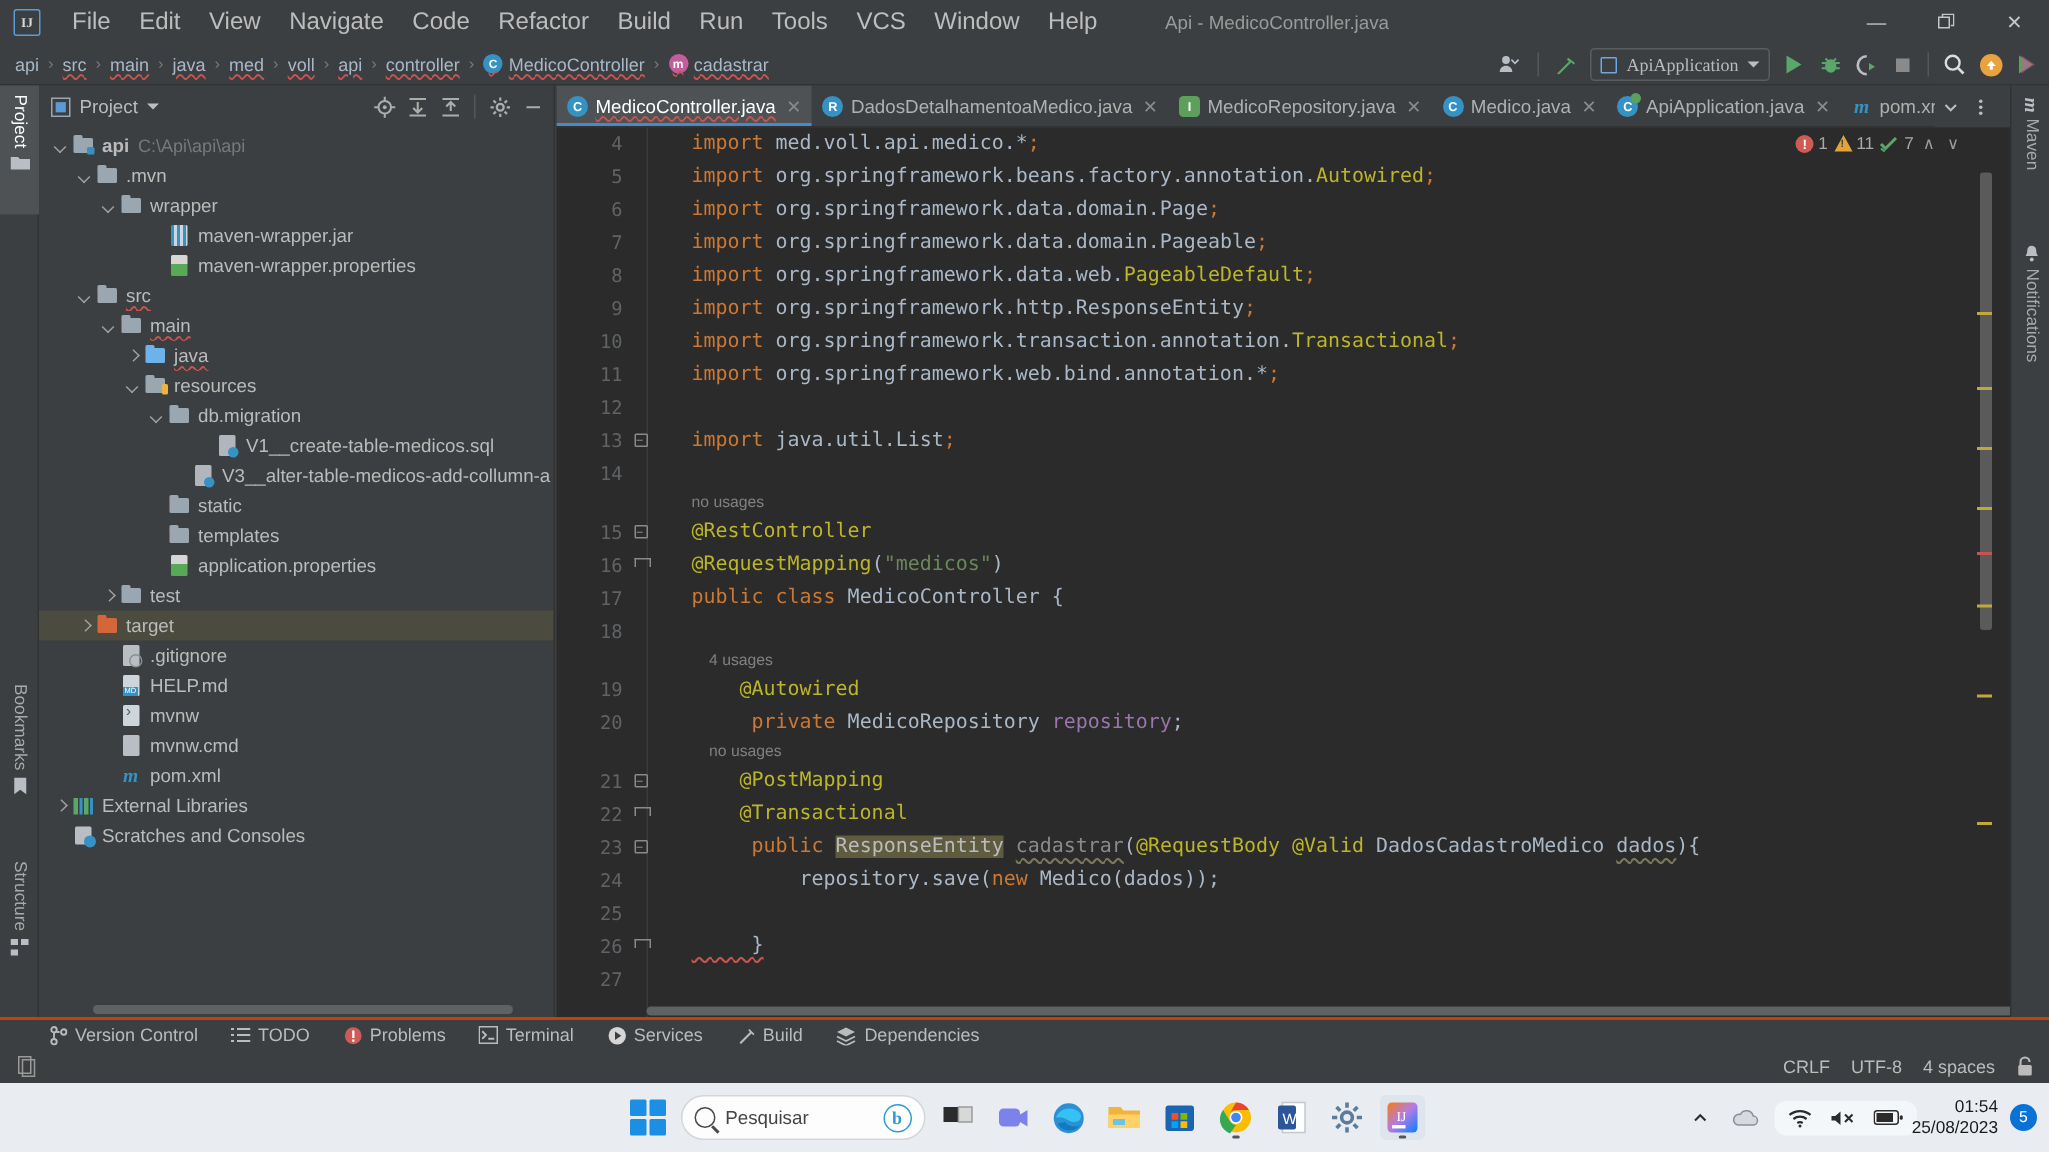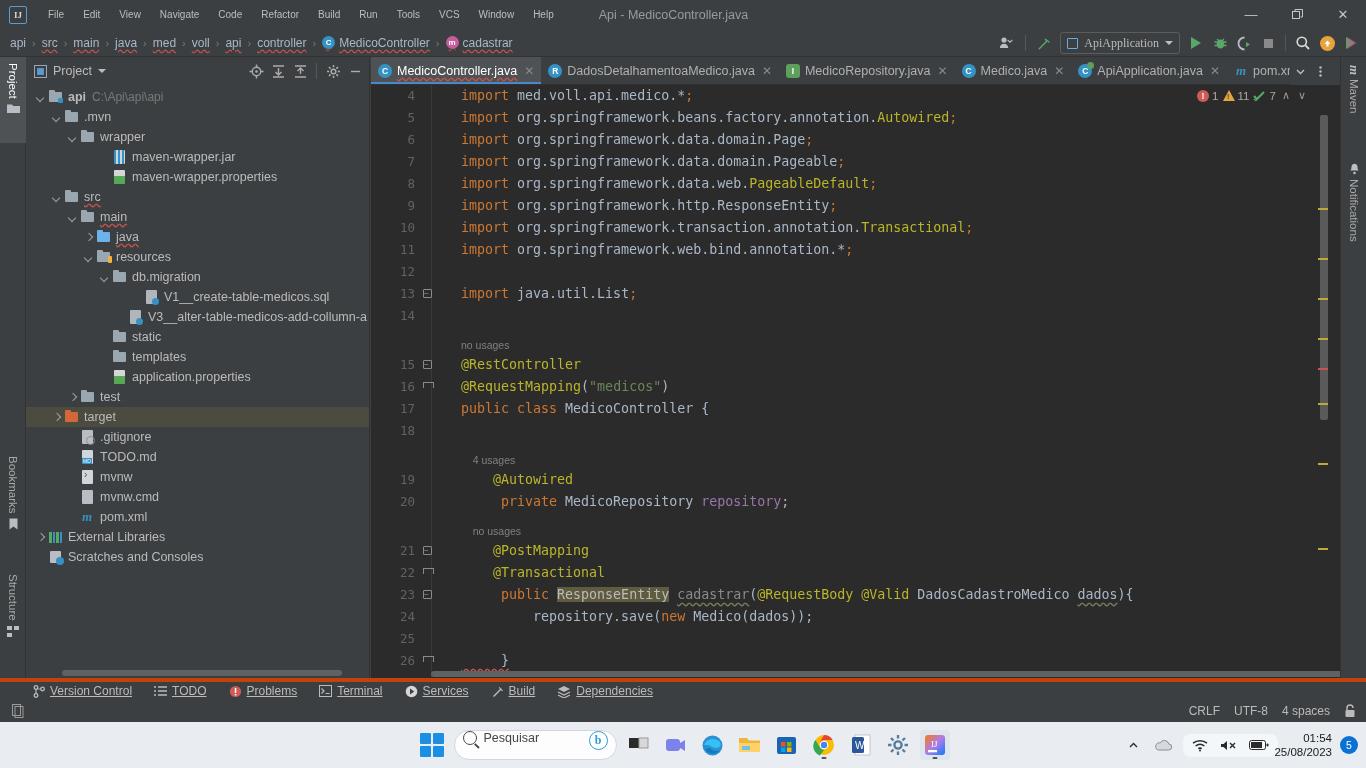--- a/index.html
+++ b/index.html
@@ -18,21 +18,21 @@
   }
   .ij-logo {
     width:18px; height:18px; margin-left:9px; margin-right:12px;
     border:1.5px solid #5b9bd5; border-radius:2px;
     display:flex; align-items:center; justify-content:center;
     font-size:9px; font-weight:bold; color:#d6d6d6;
     font-family:"Liberation Serif", serif;
   }
   .menu { display:flex; align-items:center; gap:1px; }
   .menu-item {
-    padding:4px 9px; color:#bdbdbd; font-size:10px; cursor:default;
+    padding:4px 9px; color:#bdbdbd; font-size:16px; cursor:default;
   }
   .win-title {
     margin-left:36px; color:#9a9a9a; font-size:12.5px;
   }
   .win-ctrls {
     position:absolute; right:0; top:0; height:29px; display:flex;
   }
   .win-btn {
     width:46px; height:29px; display:flex; align-items:center; justify-content:center;
     color:#c5c5c5; font-size:13px;
@@ -248,21 +248,20 @@
     content:""; position:absolute; left:0; top:0; width:9px;height:5px;
     border-left:1px solid #8a8a8a; border-top:1px solid #8a8a8a; border-right:1px solid #8a8a8a;
   }
   .gutter-line {
     position:absolute; left:60px; top:85px; width:1px; height:593px; background:#3a3a3a;
   }
   .hint {
     position:relative; height:17px; line-height:17px; padding-left:90px;
     color:#808080; font-size:10.5px; font-family:"Liberation Sans",sans-serif;
     white-space:pre;
-    margin-top:10px;
   }
   
   .kw   { color:#cc7832; }
   .str  { color:#6a8759; }
   .anno { color:#bbb529; }
   .cls2 { color:#a9b7c6; }
   .fld  { color:#9876aa; }
   .ident{ color:#a9b7c6; }
   .stat { color:#8a8a8a; }
   .hl-sel { background:#5f5b3f; }
@@ -281,21 +280,21 @@
   .mark.e { background:#c75450; }
   .thumb {
     position:absolute; right:0; top:30px; width:8px; height:305px;
     background:#5a5a5a; border-radius:2px;
   }
 
   
   .bottombar {
     position:absolute; top:678px; left:0; width:1366px; height:22px;
     background:#3c3f41; display:flex; align-items:center;
-    border-top:4px solid #c2410c; padding-left:30px; gap:16px;text-decoration:underline;
+    border-top:2px solid #c2410c; padding-left:30px; gap:16px;
   }
   .bt {
     display:flex; align-items:center; gap:5px; color:#bbbbbb; font-size:12px;
     padding:1px 3px; border-radius:3px;
   }
 
   
   .statusbar {
     position:absolute; top:700px; left:0; width:1366px; height:22px;
     background:#3c3f41; display:flex; align-items:center;
@@ -311,21 +310,21 @@
     position:absolute; top:722px; left:0; width:1366px; height:46px;
     background:#e9edf2; display:flex; align-items:center; justify-content:center;
   }
   .tb-center { display:flex; align-items:center; gap:7px; }
   .start {
     width:24px;height:24px; display:grid; grid-template-columns:1fr 1fr; grid-gap:2px;
   }
   .start i { display:block; background:#1a8fe3; border-radius:1px; }
   .search-pill {
     width:163px; height:30px; background:#fdfdfd; border:1px solid #d3d7dc;
-    border-radius:16px; display:flex; align-items:flex-start; padding:0 8px; gap:7px;
+    border-radius:16px; display:flex; align-items:center; padding:0 8px; gap:7px;
   }
   .search-pill .mag {
     width:14px;height:14px; border:1.7px solid #4a4a4a; border-radius:50%; position:relative; flex:none;
   }
   .search-pill .mag::after {
     content:""; position:absolute; right:-4px; bottom:-3px; width:6px;height:1.7px;
     background:#4a4a4a; transform:rotate(45deg);
   }
   .search-pill .txt { color:#444; font-size:12.5px; flex:1; }
   .bing {
@@ -717,21 +716,21 @@
           <span class="nicon">
             <span class="fileic git"></span>
           </span>
           <span>.gitignore</span>
         </div>
         <div class="row" style="padding-left: 40px;">
           <span class="arrow"></span>
           <span class="nicon">
             <span class="fileic md"></span>
           </span>
-          <span>TODO.md</span>
+          <span>HELP.md</span>
         </div>
         <div class="row" style="padding-left: 40px;">
           <span class="arrow"></span>
           <span class="nicon">
             <span class="fileic bat"></span>
           </span>
           <span>mvnw</span>
         </div>
         <div class="row" style="padding-left: 40px;">
           <span class="arrow"></span>

